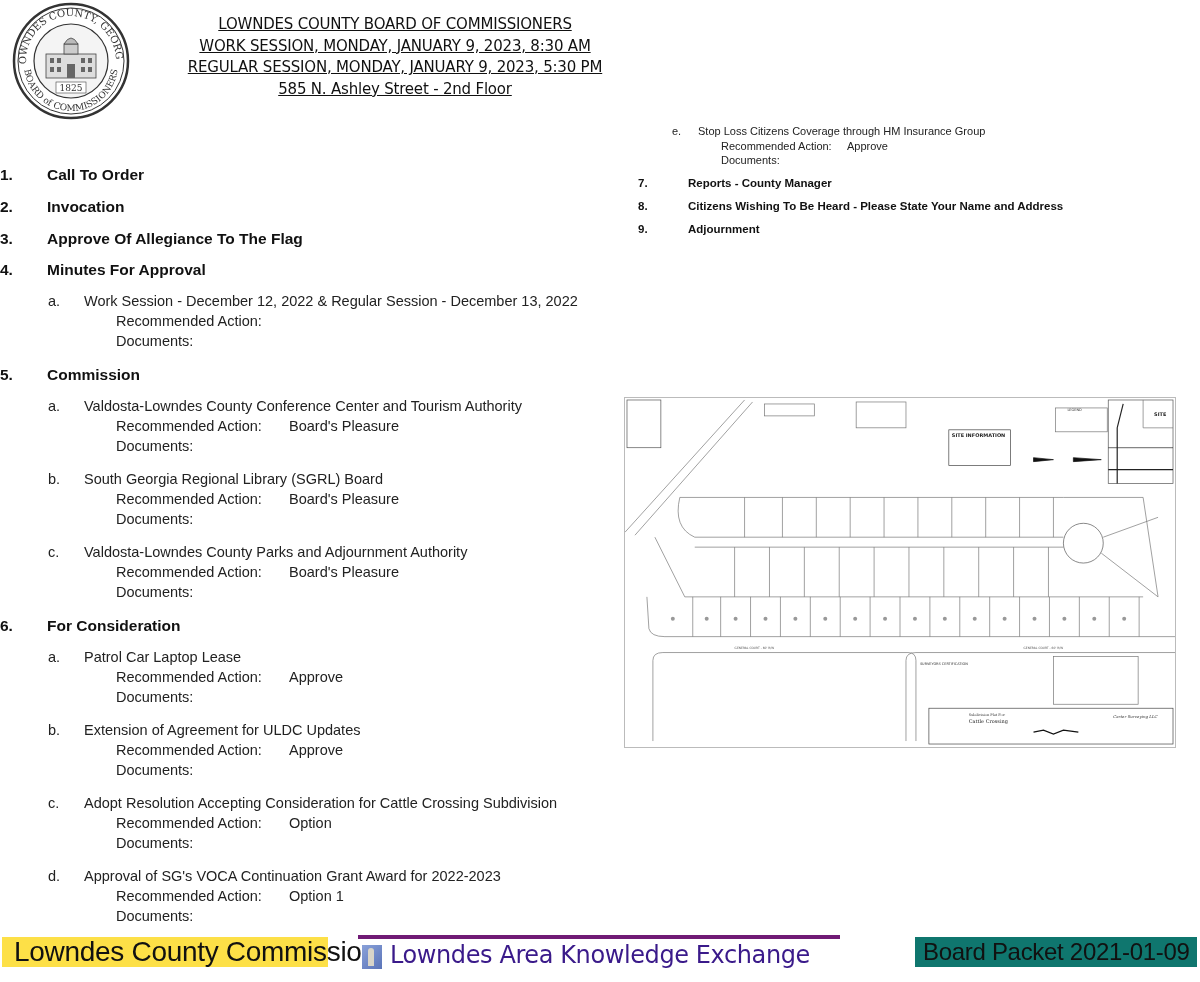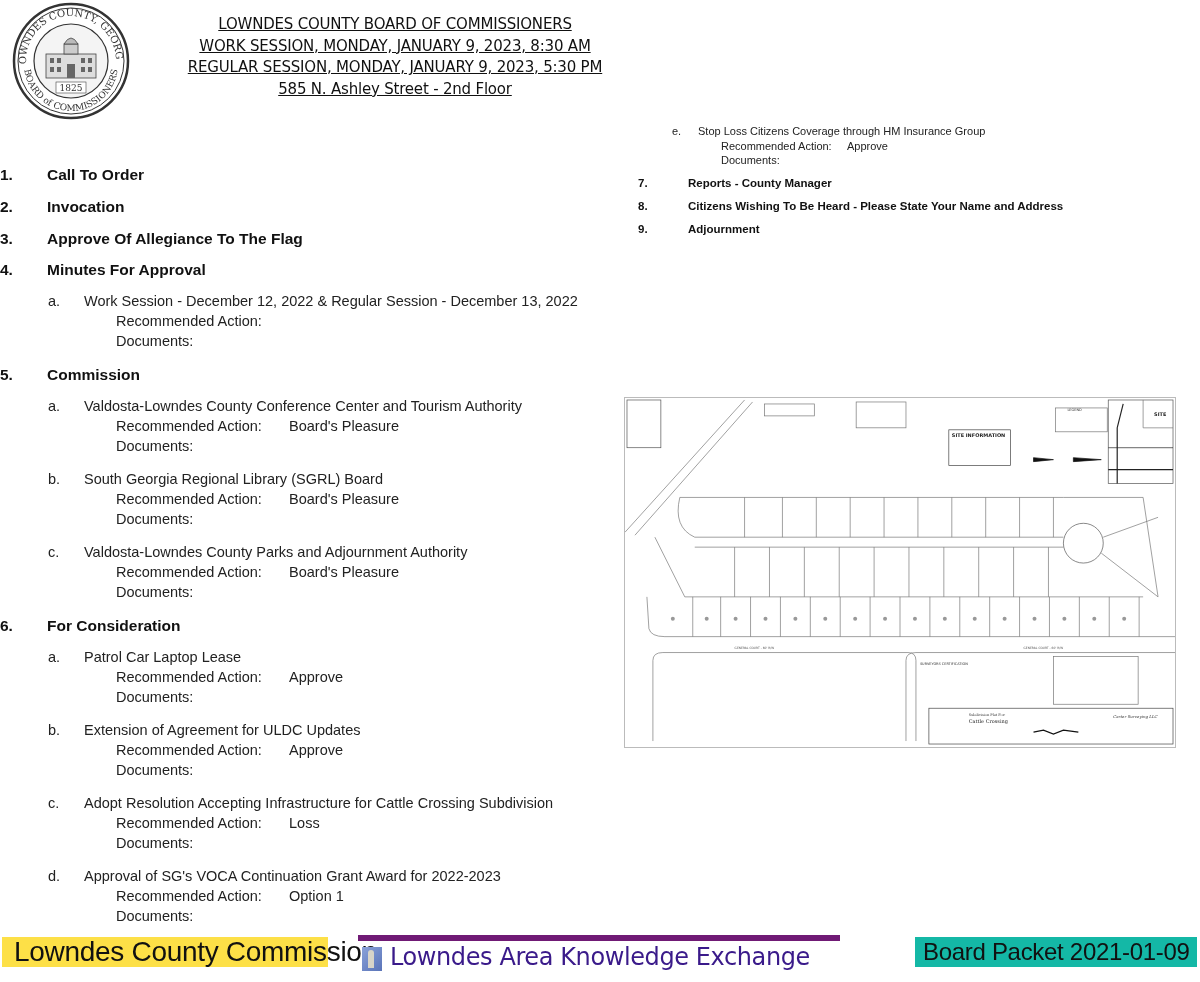--- a/index.html
+++ b/index.html
@@ -35,26 +35,26 @@
   .r-sec .num { position: absolute; left: 638px; }
   .r-sec .lbl { position: absolute; left: 672px; margin-left: 16px; }
 
   
   .plat { position: absolute; left: 624px; top: 397px; width: 552px; height: 351px; border: 1px solid #bbb; background: #fff; }
   .plat svg { width: 100%; height: 100%; display: block; }
 
   
   .footer-left { position: absolute; left: 2px; top: 937px; width: 326px; height: 30px; background: #fde047;
     font-size: 28px; line-height: 30px; padding-left: 12px; color: #111; white-space: nowrap; letter-spacing: -0.3px; }
-  .footer-mid { position: absolute; left: 358px; top: 935px; width: 482px; height: 34px; border-top: 6px solid #701a75; }
+  .footer-mid { position: absolute; left: 358px; top: 935px; width: 482px; height: 34px; border-top: 4px solid #701a75; }
   .lake-icon { position: absolute; left: 4px; top: 6px; width: 20px; height: 24px; background: linear-gradient(135deg, #8aa1d9, #5a74b8); }
   .lake-icon::after { content: ""; position: absolute; left: 6px; top: 3px; width: 6px; height: 18px; background: #d8d4c8; border-radius: 3px 3px 0 0; }
   .lake-text { position: absolute; left: 32px; top: 1px; font-family: "DejaVu Sans", sans-serif; font-size: 24px; line-height: 30px;
     color: #3a1a8a; white-space: nowrap; letter-spacing: -0.4px; }
-  .footer-right { position: absolute; left: 915px; top: 937px; width: 282px; height: 30px; background: #14b8a6;
+  .footer-right { position: absolute; left: 915px; top: 937px; width: 282px; height: 30px; background: #0f766e;
     font-size: 24px; line-height: 30px; padding-left: 8px; color: #111; white-space: nowrap; letter-spacing: -0.3px; }
 </style>
 </head>
 <body>
 
 <div class="seal">
   <svg viewBox="0 0 118 118" width="118" height="118">
     <circle cx="59" cy="59" r="57" fill="#fff" stroke="#333" stroke-width="2.5"></circle>
     <circle cx="59" cy="59" r="53" fill="none" stroke="#333" stroke-width="1"></circle>
     <circle cx="59" cy="59" r="37" fill="#f4f4f4" stroke="#333" stroke-width="1.2"></circle>
@@ -155,23 +155,23 @@
   </div>
   <div class="sub" style="top:722px;">
     <span class="let">b.</span>
     <span class="txt">Extension of Agreement for ULDC Updates</span>
     <span class="ra">Recommended Action:</span>
     <span class="rav">Approve</span>
     <span class="docs">Documents:</span>
   </div>
   <div class="sub" style="top:795px;">
     <span class="let">c.</span>
-    <span class="txt">Adopt Resolution Accepting Infrastructure for Cattle Crossing Subdivision</span>
-    <span class="ra">Recommended Action:</span>
-    <span class="rav">Loss</span>
+    <span class="txt">Adopt Resolution Accepting Consideration for Cattle Crossing Subdivision</span>
+    <span class="ra">Recommended Action:</span>
+    <span class="rav">Option</span>
     <span class="docs">Documents:</span>
   </div>
   <div class="sub" style="top:868px;">
     <span class="let">d.</span>
     <span class="txt">Approval of SG's VOCA Continuation Grant Award for 2022-2023</span>
     <span class="ra">Recommended Action:</span>
     <span class="rav">Option 1</span>
     <span class="docs">Documents:</span>
   </div>
 </div>

